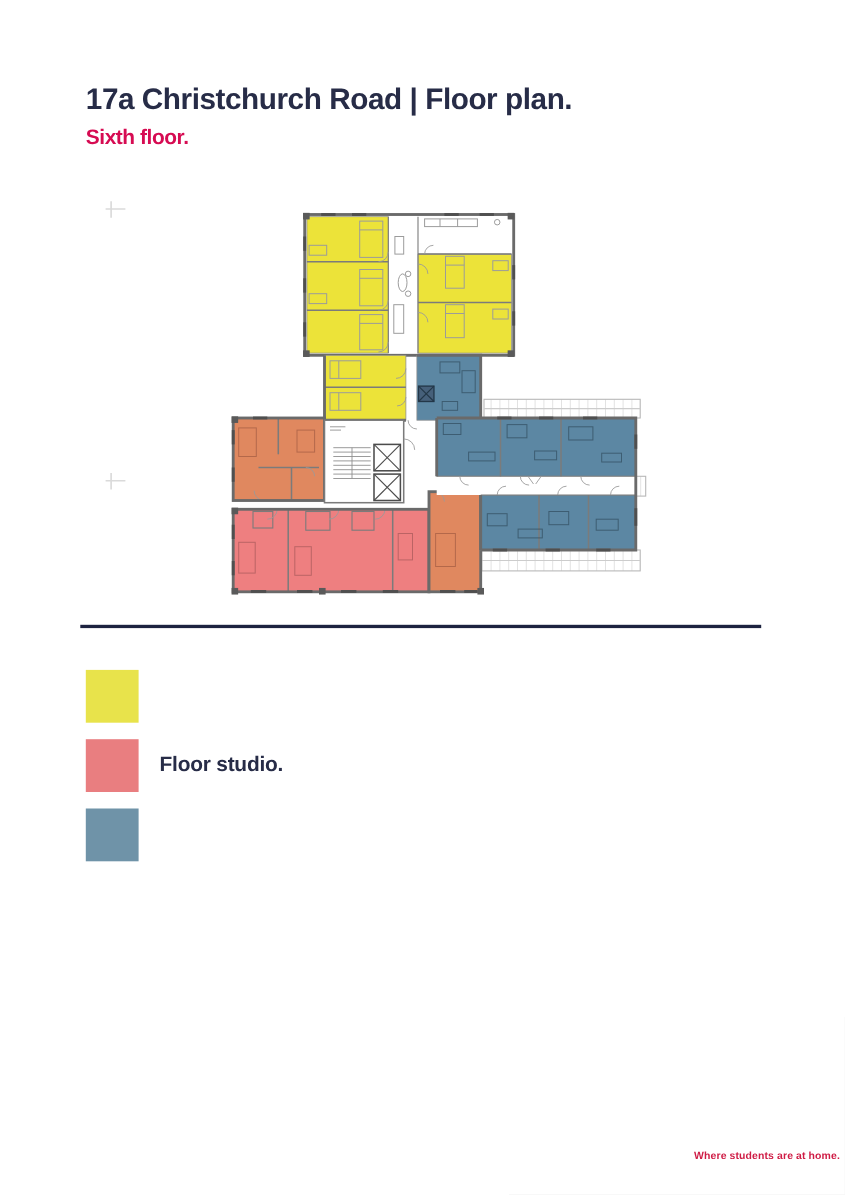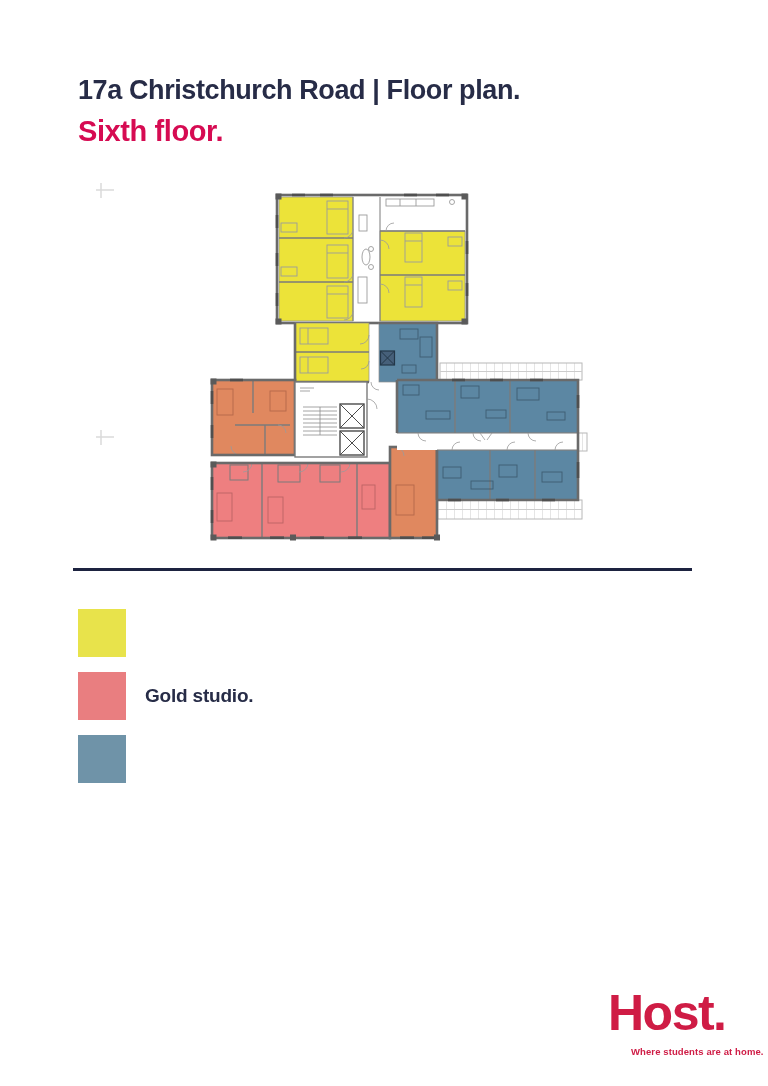--- a/index.html
+++ b/index.html
@@ -6,21 +6,21 @@
     --navy:#272c47; --crimson:#d60b52; --brand_red:#cf1c45; --divider:#1d2340;
     --legend_yellow:#e8e34b; --legend_salmon:#e97e80; --legend_orange:#e08a62; --legend_blue:#6f93a8;
     --plan_yellow:#ece339; --plan_salmon:#ee7f80; --plan_orange:#e0885f; --plan_blue:#5c87a3;
     --wall:#6a6a6a;
   }
   html,body{margin:0;padding:0;background:#f3f3f3;}
   .page{position:relative;width:768px;height:1086px;background:#ffffff;overflow:hidden;
         font-family:"Liberation Sans", sans-serif;margin:0 auto;}
   .title{position:absolute;left:78px;top:75px;margin:0;font-size:27px;font-weight:700;
          color:var(--navy);letter-spacing:-0.4px;white-space:nowrap;}
-  .subtitle{position:absolute;left:78px;top:115px;margin:0;font-size:29px;font-weight:700;
+  .subtitle{position:absolute;left:78px;top:115px;margin:0;font-size:19px;font-weight:700;
          color:var(--crimson);letter-spacing:-0.4px;white-space:nowrap;}
   .regmark{position:absolute;}
   .plan{position:absolute;left:190px;top:185px;width:410px;height:360px;}
   .divider{position:absolute;left:73px;top:568px;width:619px;height:3px;background:var(--divider);}
   .legend{position:absolute;left:78px;top:609px;}
   .legend-item{display:flex;align-items:center;height:48px;margin-bottom:15px;}
   .swatch{width:48px;height:48px;margin-right:19px;flex:0 0 48px;}
   .swatch-yellow{background:var(--legend_yellow);}
   .swatch-salmon{background:var(--legend_salmon);}
   .swatch-orange{background:var(--legend_orange);}
@@ -279,23 +279,22 @@
   </svg>
 
   <div class="divider"></div>
 
   <div class="legend">
     <div class="legend-item">
       <span class="swatch swatch-yellow"></span>
     </div>
     <div class="legend-item">
       <span class="swatch swatch-salmon"></span>
-      <span class="legend-label">Gold studio.</span>
+      <span class="legend-label">Floor studio.</span>
     </div>
     <div class="legend-item">
       <span class="swatch swatch-blue"></span>
     </div>
   </div>
 
-  <div class="logo">Host.</div>
   <div class="tagline">Where students are at home.</div>
 
 </div>
 
 </body></html>

